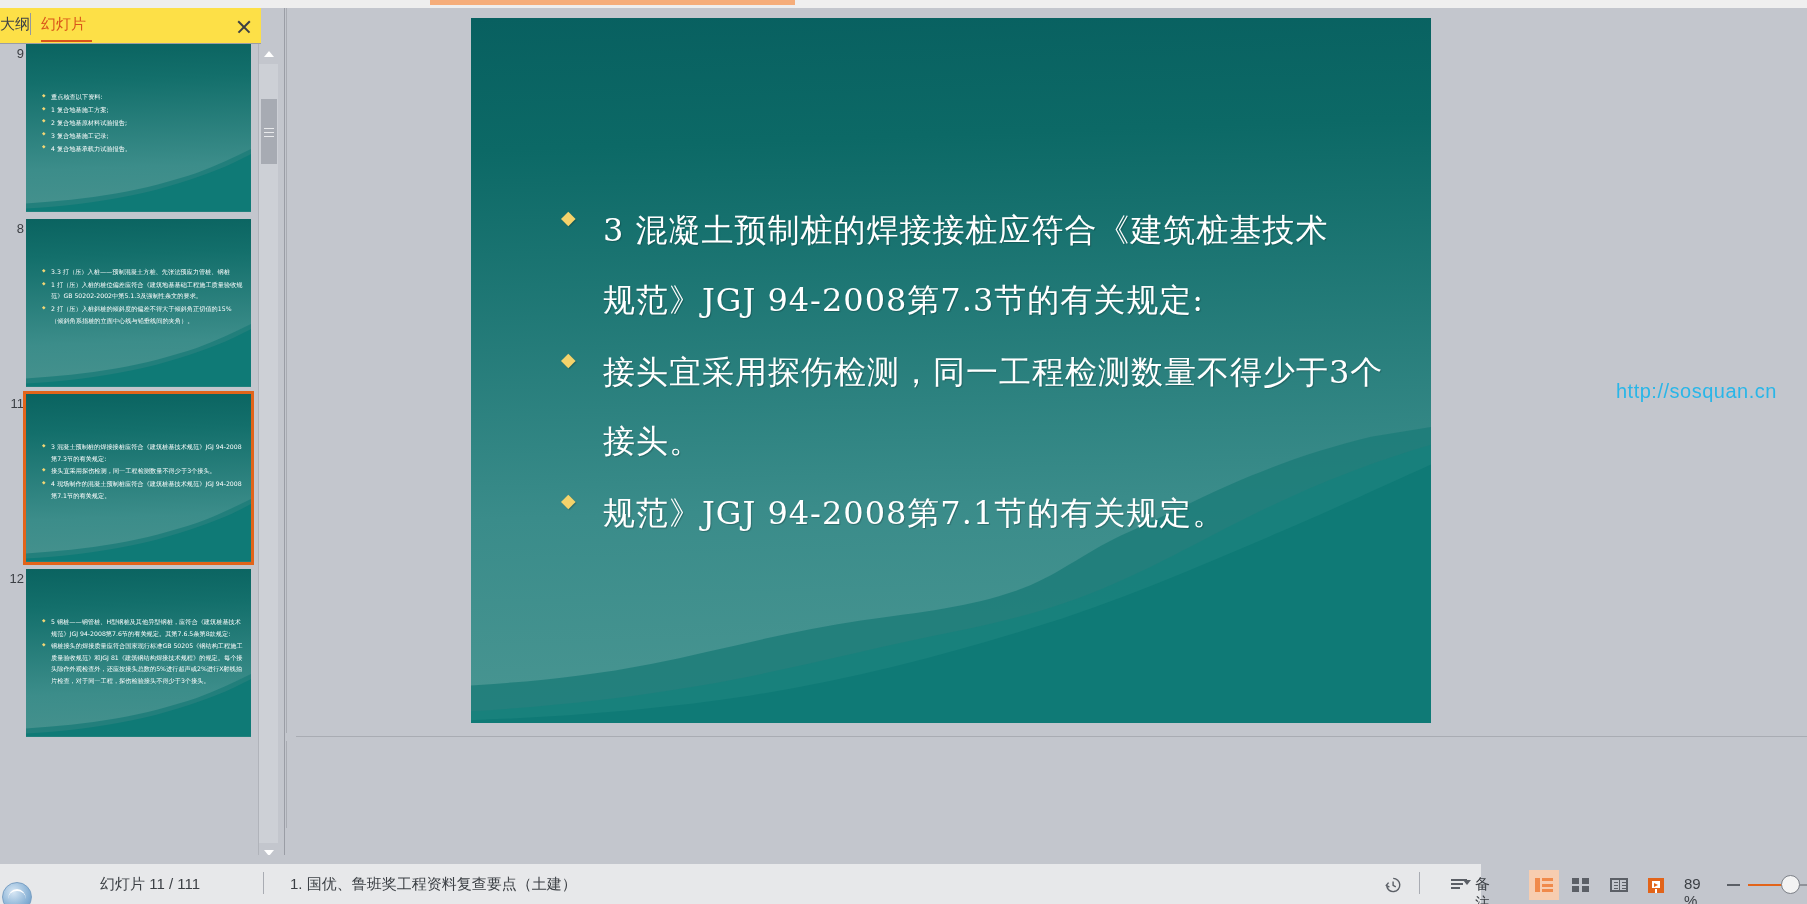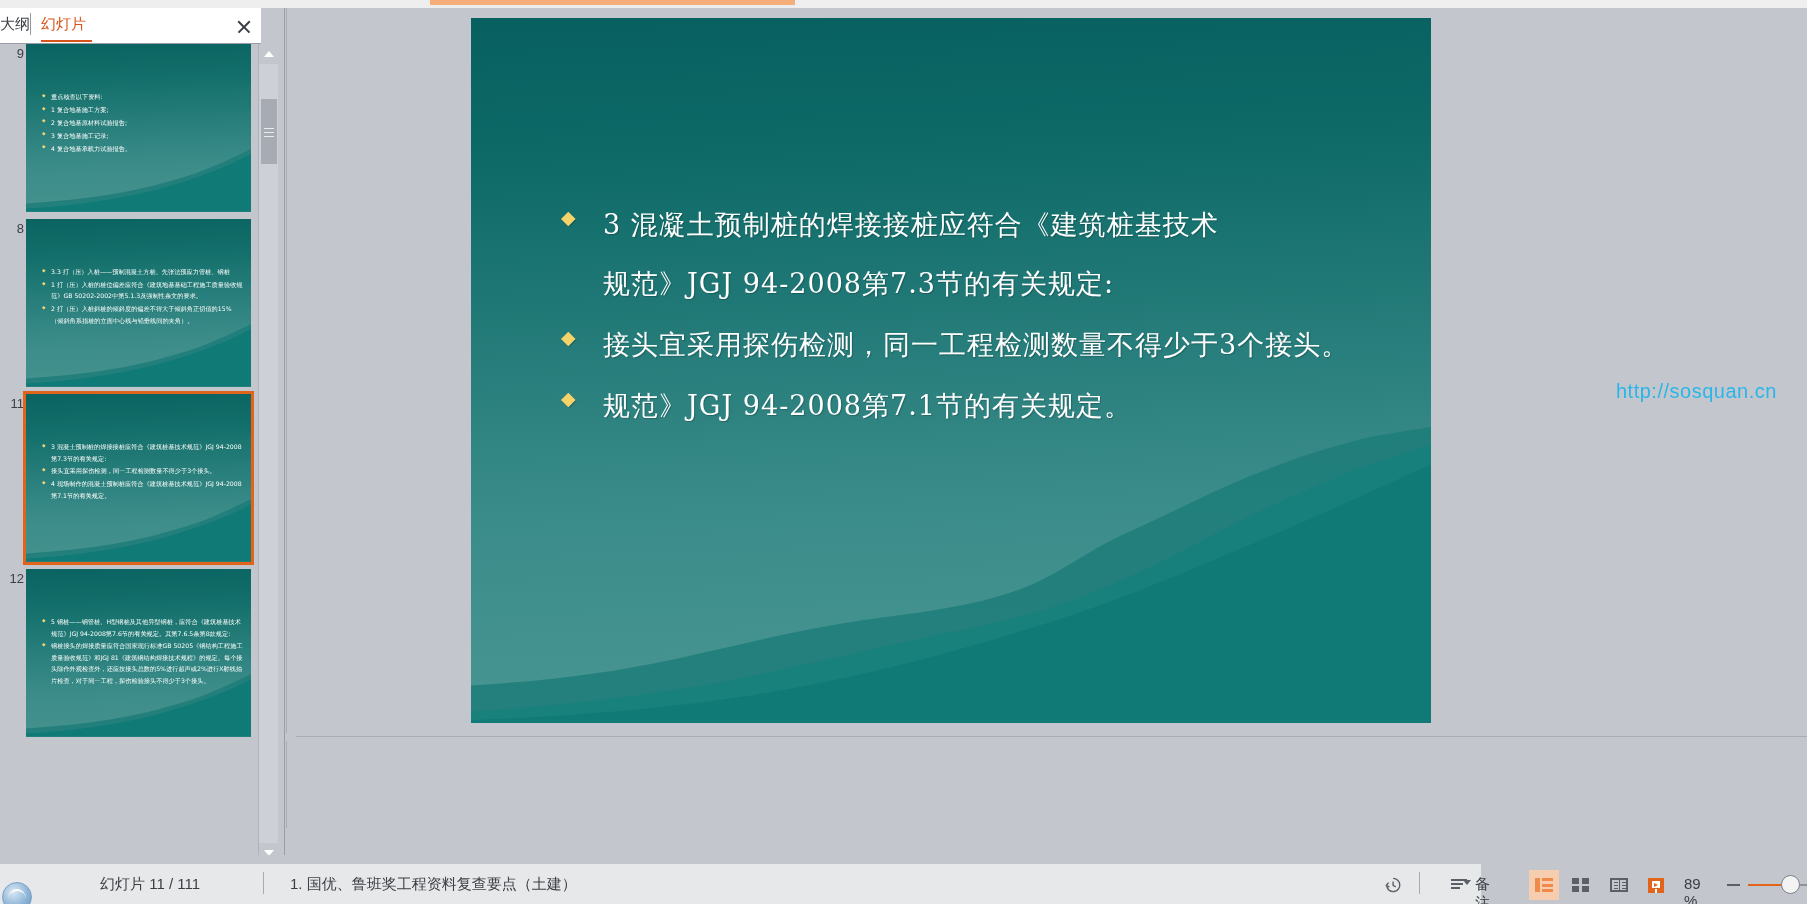--- a/index.html
+++ b/index.html
@@ -16,21 +16,21 @@
   .top-strip .orange-bar { position: absolute; left: 430px; top: 0; width: 365px; height: 5px; background: #f5ad7a; }
   .top-strip .right-fill { position: absolute; left: 795px; top: 0; right: 0; height: 8px; background: #efefef; }
 
   
   .left-panel {
     position: absolute; left: 0; top: 8px; width: 285px; height: 855px;
     background: #c3c6cd;
   }
   .tabbar {
     position: relative; height: 36px; width: 261px;
-    background: #ffffff;
+    background: #fde047;
     border-bottom: 1px solid #9a9da5;
   }
   .tab {
     position: absolute; top: 7px;
     font-size: 15px; color: #3f4347; cursor: default;
   }
   .tab-outline { left: 0px; }
   .tab-sep { position: absolute; left: 30px; top: 5px; width: 1px; height: 22px; background: #9498a0; }
   .tab-slides { left: 41px; color: #d9541a; }
   .tab-underline { position: absolute; left: 41px; top: 32px; width: 51px; height: 2px; background: #d9541a; }
@@ -117,21 +117,21 @@
     position: absolute; inset: 0;
     background: linear-gradient(178deg, #086060 0%, #0c6966 18%, #3a8c8a 68%, #4b9793 100%);
   }
   .slide-body {
     position: absolute; left: 90px; right: 28px; top: 178px;
     color: #ffffff;
     font-family: "DejaVu Serif", serif;
   }
   .sl-li {
     position: relative; padding-left: 42px;
-    font-size: 27px; line-height: 2.18; letter-spacing: 1px;
+    font-size: 32px; line-height: 2.18; letter-spacing: 1px;
     margin-bottom: 2px;
     text-shadow: 1px 1px 1px rgba(0,0,0,0.22);
   }
   .sl-li::before {
     content: "\25C6"; position: absolute; left: 0; top: 12px;
     color: #f4d36b; font-size: 19px; line-height: 1;
   }
   .sl-li .l2 { display: block; }
 
   .watermark {

